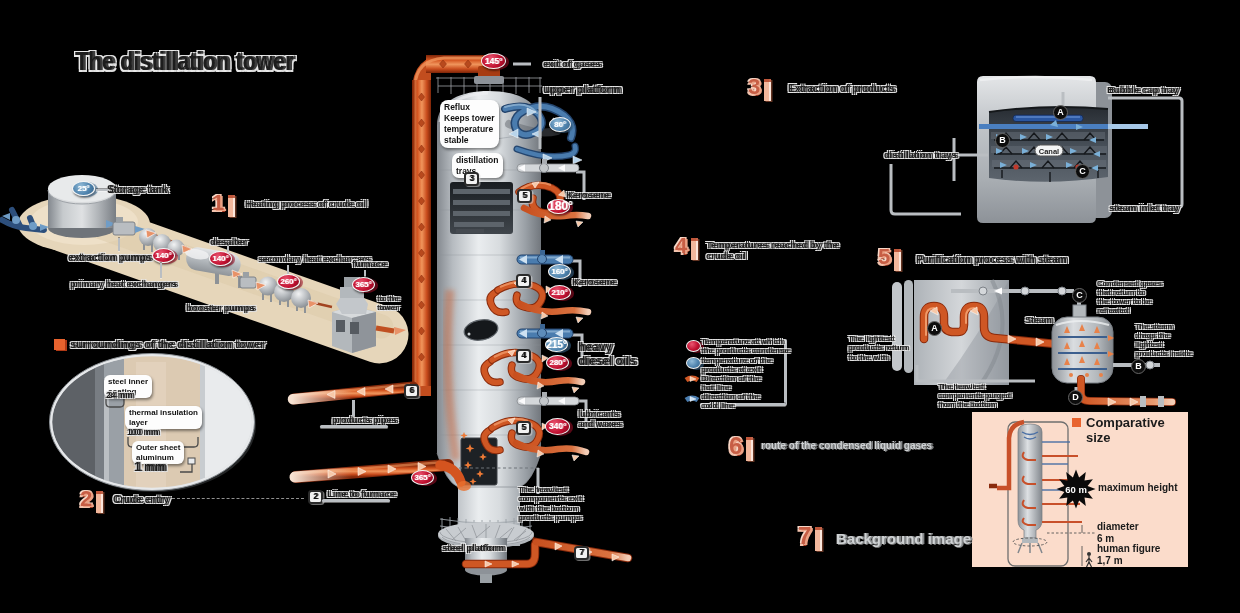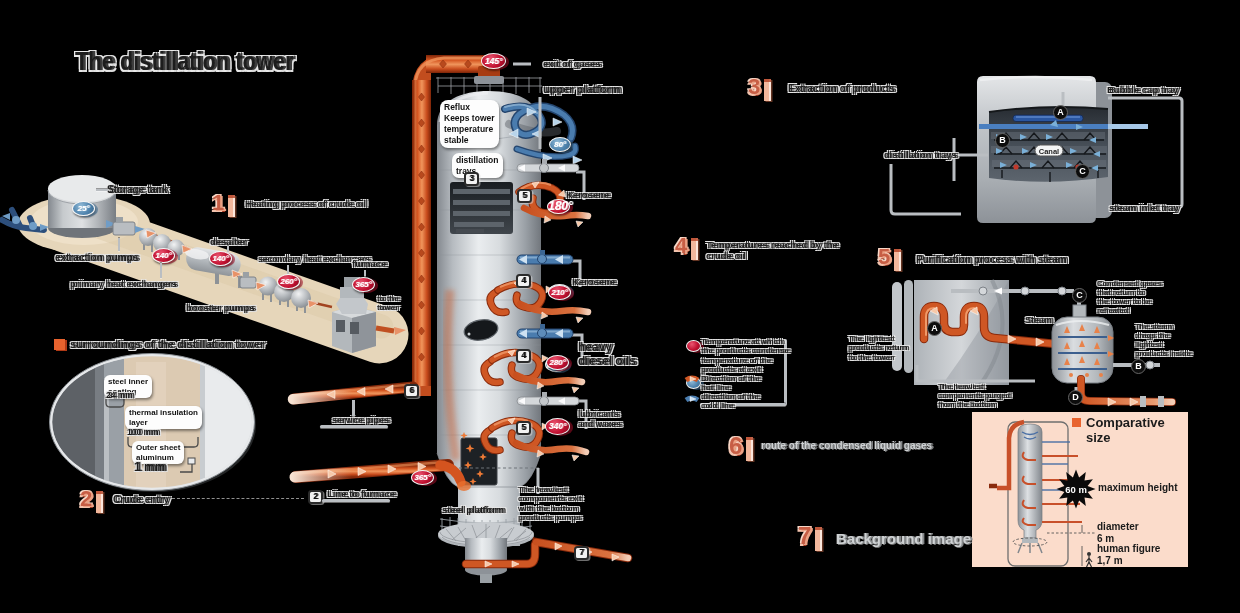--- a/index.html
+++ b/index.html
@@ -6,24 +6,24 @@
   font-family:"Liberation Sans",sans-serif;}
 .g{position:absolute;font-weight:700;color:#1d1d1d;white-space:pre;line-height:1.18;font-size:10px;
   text-shadow:2px 0 0 #3d3d3d,-1px -1px 0 #e8e8e8,1px -1px 0 #dcdcdc,-1px 1px 0 #e8e8e8,1px 1px 0 #d8d8d8,3px -1px 0 #e8e8e8,3px 1px 0 #e0e0e0;}
 .gw{position:absolute;font-weight:700;color:#cfd2d4;white-space:pre;line-height:1.2;font-size:10px;
   text-shadow:2px 0 0 #85888a,-1px 0 0 #4a4a4a,1px 1px 0 #6a6a6a;}
 .num{position:absolute;font-weight:800;color:#c75e45;font-size:22px;line-height:1;
   text-shadow:2.5px 1px 0 #eba285,-1.5px -1px 0 #f8d8c8,1.5px -1px 0 #f3c3ae,-1.5px 1.5px 0 #f3c3ae,1.5px 2px 0 #a63820;}
 .num i{display:inline-block;width:7px;background:#f2b79c;font-style:normal;margin-left:4px;vertical-align:-3px;box-shadow:inset 0 3px 0 rgba(175,55,25,.75),inset -2px 0 0 rgba(255,255,255,.65),1.5px 1px 0 rgba(200,105,70,.5);}
 .mk{position:absolute;width:11px;height:9.5px;background:#f2f2f2;border:2px solid #2b2b2b;border-radius:3.5px;
   color:#111;font-weight:700;font-size:8.5px;line-height:9.5px;text-align:center;box-shadow:1.5px 1px 0 rgba(220,220,220,.5);text-shadow:1.2px 0 0 #444;}
-.bb{position:absolute;border-radius:50%;border:1.5px solid #f5f5f5;color:#fff;font-weight:700;font-style:italic;
+.bb{position:absolute;border-radius:50%;border:1.5px solid #f5f5f5;color:#fff;font-weight:700;
   text-align:center;text-shadow:1px 0 0 rgba(255,255,255,.55);}
 .red{background:radial-gradient(circle at 38% 32%,#ea5570,#c01030 55%,#8d0a22 95%);box-shadow:3px 1px 0 rgba(160,12,38,.55),1px 2px 2px rgba(0,0,0,.5);}
-.blu{background:radial-gradient(circle at 38% 32%,#93bcd8,#5084ae 55%,#38688e 95%);box-shadow:3px 1px 0 rgba(58,104,142,.55),1px 2px 2px rgba(0,0,0,.5);margin-top:20px;}
+.blu{background:radial-gradient(circle at 38% 32%,#93bcd8,#5084ae 55%,#38688e 95%);box-shadow:3px 1px 0 rgba(58,104,142,.55),1px 2px 2px rgba(0,0,0,.5);}
 .ck{position:absolute;width:13px;height:13px;border-radius:50%;background:#0d0d0d;border:1px solid #666;
   color:#fff;font-weight:700;font-size:9px;line-height:13px;text-align:center;}
 .wbox{position:absolute;background:#fdfdfd;border-radius:6px;color:#111;font-weight:700;
   box-shadow:1px 2px 3px rgba(0,0,0,.45);padding:2px 4px;}
 .cl{position:absolute;background:#babec2;box-shadow:0 1px 0 rgba(255,255,255,.4),0 -1px 0 rgba(0,0,0,.35);}
 </style></head>
 <body>
 <div id="stage">
 
 <svg style="position:absolute;left:0;top:160px" width="430" height="250" viewBox="0 0 430 250">
@@ -685,29 +685,29 @@
 <div class="g" style="left:916px;top:254px;font-size:10px">Purification process with steam</div>
 <div class="num" style="left:729px;top:434px;font-size:24px">6<i>&nbsp;</i></div>
 <div class="gw" style="left:761px;top:440px">route of the condensed liquid gases</div>
 <div class="num" style="left:798px;top:524px;font-size:24px">7<i>&nbsp;</i></div>
 <div class="gw" style="left:836px;top:530px;font-size:15px">Background image</div>
 
 <div style="position:absolute;left:54px;top:339px;width:11px;height:11px;background:#e8632e;box-shadow:2px 1px 0 #b03a16"></div>
 <div class="g" style="left:70px;top:338px;font-size:11px">surroundings of the distillation tower</div>
 
 <div class="g" style="left:107px;top:184px">Storage tank</div>
-<div class="g" style="left:55px;top:252px">extraction pumps</div>
+<div class="g" style="left:68px;top:252px">extraction pumps</div>
 <div class="g" style="left:70px;top:279px;font-size:9px">primary heat exchangers</div>
 <div class="g" style="left:210px;top:236px;font-size:9.5px">desalter</div>
 <div class="g" style="left:186px;top:302px;font-size:9.5px">booster pumps</div>
 <div class="g" style="left:258px;top:254px;font-size:8.5px">secondary heat exchangers</div>
 <div class="g" style="left:352px;top:258px;font-size:9.5px">furnace</div>
 <div class="g" style="left:377px;top:294px;font-size:8px">to the
 tower</div>
-<div class="g" style="left:332px;top:415px;font-size:9px">service pipes</div>
+<div class="g" style="left:332px;top:415px;font-size:9px">products pipes</div>
 <div class="g" style="left:327px;top:488px;font-size:9.5px">Line to furnace</div>
 
 <div class="wbox" style="left:104px;top:375px;font-size:8px;line-height:1.2">steel inner<br>coating</div>
 <div class="g" style="left:106px;top:390px;font-size:8.5px">24 mm</div>
 <div class="wbox" style="left:125px;top:406px;font-size:8px;line-height:1.2">thermal insulation<br>layer</div>
 <div class="g" style="left:127px;top:427px;font-size:8.5px">100 mm</div>
 <div class="wbox" style="left:132px;top:441px;font-size:8px;line-height:1.2">Outer sheet<br>aluminum</div>
 <div class="g" style="left:134px;top:460px;font-size:12px">1 mm</div>
 
 <div class="g" style="left:543px;top:58px;font-size:9.5px">exit of gases</div>
@@ -717,28 +717,28 @@
 <div class="g" style="left:566px;top:189px;font-size:9.5px">Kerosene</div>
 <div class="g" style="left:572px;top:276px;font-size:9.5px">Kerosene</div>
 <div class="g" style="left:578px;top:340px;font-size:12px">heavy
 diesel oils</div>
 <div class="g" style="left:578px;top:409px;font-size:8.5px">lubricants
 and waxes</div>
 <div class="g" style="left:518px;top:485px;font-size:8px">The heaviest
 components exit
 with the bottom
 products pumps</div>
-<div class="g" style="left:442px;top:504px;font-size:9.5px">steel platform</div>
+<div class="g" style="left:442px;top:542px;font-size:9.5px">steel platform</div>
 
 <div class="g" style="left:1107px;top:84px;font-size:9.5px">Bubble cap tray</div>
 <div class="g" style="left:884px;top:149px;font-size:9.5px">distillation trays</div>
 <div class="g" style="left:1109px;top:202px;font-size:9.5px">steam inlet tray</div>
 <div class="g" style="left:848px;top:334px;font-size:8px">The lightest
 products return
-to the tower</div>
+to the with</div>
 <div class="g" style="left:1097px;top:280px;font-size:7.5px">Condensed gases
 that return to
 the tower to be
 reheated</div>
 <div class="g" style="left:1135px;top:323px;font-size:7.5px">The steam
 drags the
 lightest
 products inside</div>
 <div class="g" style="left:938px;top:383px;font-size:7.5px">The heaviest
 components purged

